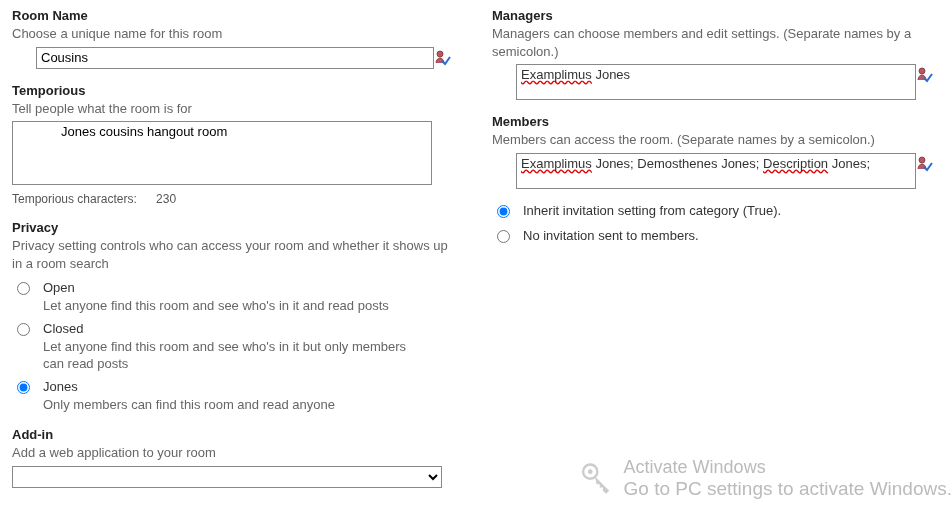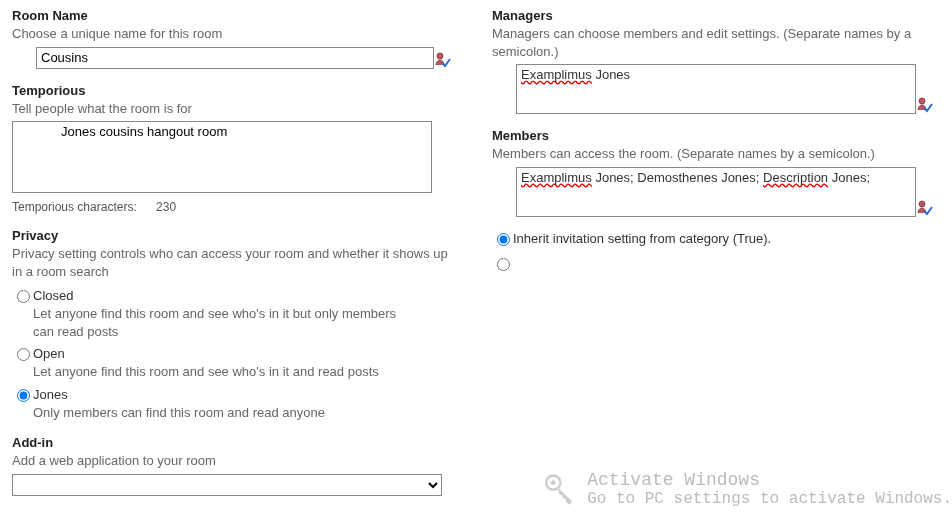--- a/index.html
+++ b/index.html
@@ -12,60 +12,59 @@
     background: #fff;
     width: 952px;
     position: relative;
   }
   .columns { display: flex; gap: 40px; }
   .col-left { width: 440px; }
   .col-right { flex: 1; }
   .field { margin-bottom: 14px; }
   .label { font-weight: 600; color: #222; margin-bottom: 2px; }
   .hint { color: #666; margin-bottom: 4px; line-height: 1.35; }
-  .input-row { display: flex; align-items: flex-end; gap: 0; padding-left: 24px; }
+  .input-row { display: flex; align-items: flex-start; gap: 0; padding-left: 24px; }
   input[type="text"], textarea, select {
     font-family: inherit;
     font-size: 13px;
     padding: 2px 4px;
     border: 1px solid #888;
     background: #fff;
   }
   input[type="text"] { width: 420px; height: 22px; }
   textarea { width: 420px; resize: none; }
-  .desc-area { height: 72px; padding-left: 48px; }
-  .people-area { width: 400px; height: 50px; }
+  .desc-area { height: 64px; padding-left: 48px; }
+  .people-area { width: 400px; height: 36px; }
   select { width: 430px; height: 22px; }
   .remaining { color: #555; font-size: 12px; margin-top: 4px; }
   .remaining .num { display:inline-block; margin-left: 16px; }
   .radio-group { margin-top: 8px; }
-  .radio-item { display: flex; align-items: flex-start; margin-bottom: 6px; }
+  .radio-item { display: flex; align-items: flex-start; gap: 10px; margin-bottom: 6px; }
   .radio-item input { margin-top: 2px; }
   .radio-text .opt-label { color: #333; }
   .radio-text .opt-desc { color: #666; margin-top: 2px; max-width: 380px; line-height: 1.35; }
   .right-radio .radio-item { align-items: center; margin-bottom: 10px; }
   .check-names {
     width: 18px; height: 18px; flex-shrink: 0;
     position: relative; margin-top: 2px;
   }
   .check-names svg { width: 18px; height: 18px; display:block; }
   .squiggle { text-decoration: underline wavy #d00; text-decoration-skip-ink: none; }
   .activate {
     position: absolute;
     right: 0;
     bottom: 10px;
     display: flex;
     align-items: center;
     gap: 10px;
     color: #bbb;
     pointer-events: none;
-    font-family: Liberation Mono, monospace;
   }
   .activate .txt .t1 { font-size: 18px; }
-  .activate .txt .t2 { font-size: 16px; text-align: right; }
+  .activate .txt .t2 { font-size: 19px; text-align: right; }
   .activate svg { width: 38px; height: 38px; }
 </style>
 </head>
 <body>
 
 <div class="columns">
 
   <div class="col-left">
 
     <div class="field">
@@ -93,29 +92,29 @@
       </div>
     </div>
 
     <div class="field">
       <div class="label">Privacy</div>
       <div class="hint">Privacy setting controls who can access your room and whether it shows up in a room search</div>
       <div class="radio-group">
         <div class="radio-item">
           <input type="radio" name="priv" style="">
           <div class="radio-text">
-            <div class="opt-label">Closed</div>
-            <div class="opt-desc">Let anyone find this room and see who's in it but only members can read posts</div>
+            <div class="opt-label">Open</div>
+            <div class="opt-desc">Let anyone find this room and see who's in it and read posts</div>
           </div>
         </div>
         <div class="radio-item">
           <input type="radio" name="priv" style="">
           <div class="radio-text">
-            <div class="opt-label">Open</div>
-            <div class="opt-desc">Let anyone find this room and see who's in it and read posts</div>
+            <div class="opt-label">Closed</div>
+            <div class="opt-desc">Let anyone find this room and see who's in it but only members can read posts</div>
           </div>
         </div>
         <div class="radio-item">
           <input type="radio" name="priv" checked="" style="">
           <div class="radio-text">
             <div class="opt-label">Jones</div>
             <div class="opt-desc">Only members can find this room and read anyone</div>
           </div>
         </div>
       </div>
@@ -161,20 +160,21 @@
       </div>
     </div>
 
     <div class="radio-group right-radio">
       <div class="radio-item">
         <input type="radio" name="inv" checked="" style="">
         <span>Inherit invitation setting from category (True).</span>
       </div>
       <div class="radio-item">
         <input type="radio" name="inv" style="">
+        <span>No invitation sent to members.</span>
       </div>
     </div>
 
   </div>
 </div>
 
 <div class="activate">
   <svg viewBox="0 0 48 48">
       <circle cx="18" cy="16" r="9" fill="none" stroke="#ccc" stroke-width="3"></circle>
       <circle cx="18" cy="16" r="3" fill="#ccc"></circle>

